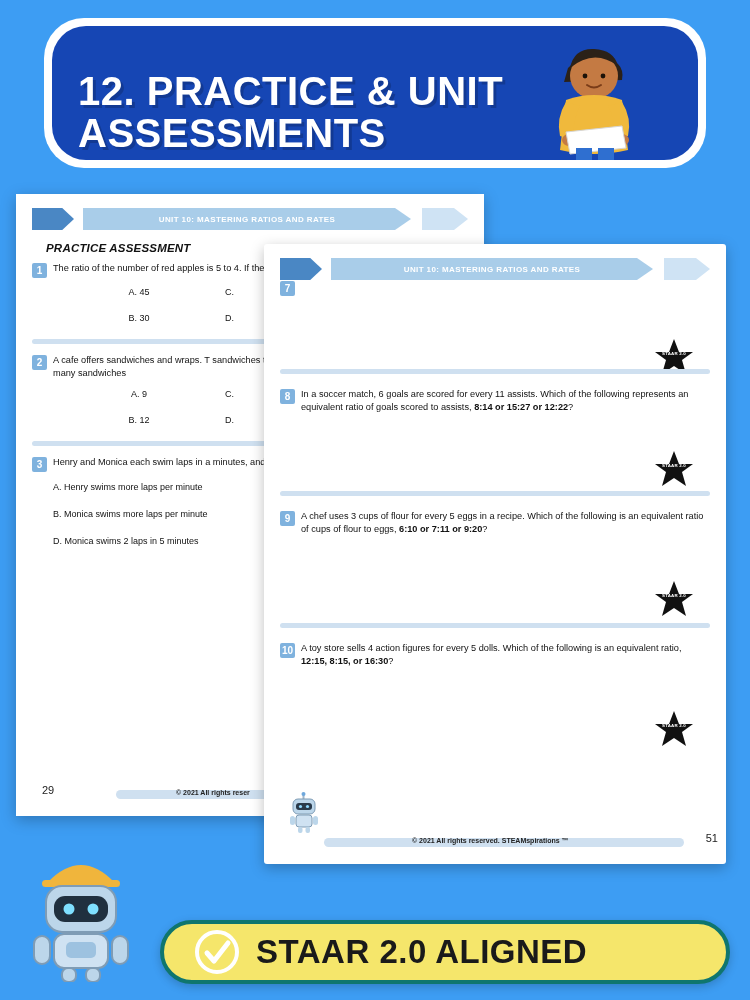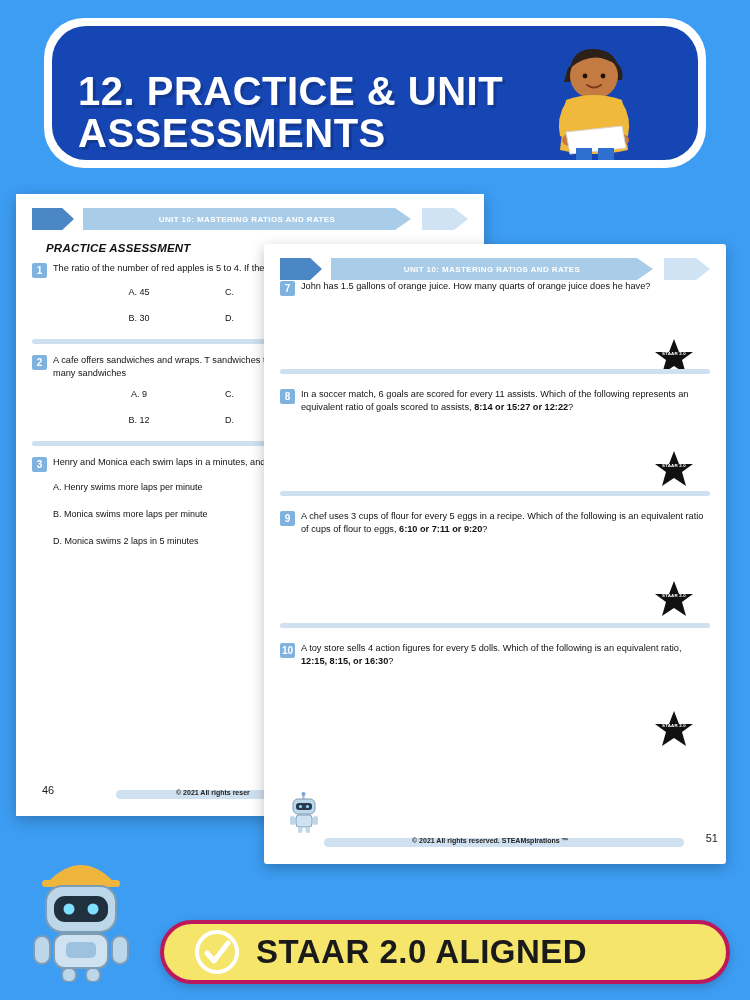--- a/index.html
+++ b/index.html
@@ -186,21 +186,21 @@
     color: #222;
     top: 0;
   }
 
   
   .bottom-banner {
     position: absolute;
     left: 160px; bottom: 16px;
     width: 570px; height: 64px;
     background: #f5e66b;
-    border: 4px solid #be185d;
+    border: 4px solid #0f766e;
     border-radius: 34px;
     display: flex;
     align-items: center;
     padding-left: 30px;
     box-shadow: 0 3px 10px rgba(0,0,0,0.2);
   }
   .check-circle { width: 46px; height: 46px; flex: 0 0 auto; }
   .banner-text {
     margin-left: 16px;
     font-size: 33px;
@@ -310,43 +310,40 @@
       </div>
       <div class="choice-stack">
         <div class="choice">A. Henry swims more laps per minute</div>
         <div class="choice">B. Monica swims more laps per minute</div>
         <div class="choice">D. Monica swims 2 laps in 5 minutes</div>
       </div>
     </div>
   </div>
 
   <div class="footer">
-    <div class="page-num" style="left:26px;">46</div>
+    <div class="page-num" style="left:26px;">29</div>
     <div class="footer-bar" style="left:100px; width:360px;"></div>
     <div class="footer-text" style="left:160px;">© 2021 All rights reser</div>
   </div>
 </div>
 
 <div class="sheet sheet-front">
   <div class="sheet-inner">
     <div class="ribbon">
       <div class="ribbon-start"></div>
       <div class="ribbon-mid">
         <span class="ribbon-label">Unit 10: Mastering Ratios and Rates</span>
       </div>
       <div class="ribbon-tail"></div>
     </div>
 
 
     <div style="position:relative; min-height:104px;">
       <div class="q-row">
         <div class="q-num">7</div>
-        <div class="q-text">
-          <span>John has 1.5 gallons of orange juice. How many quarts of orange juice does he have?</span><b></b><span></span>
-        </div>
       </div>
       <div class="star" style="right:16px; top:58px;">
         <svg viewBox="0 0 40 38">
           <polygon points="20,1 25,14 39,14 28,22 32,36 20,28 8,36 12,22 1,14 15,14" fill="#111111"></polygon>
         </svg>
         <div class="star-label">STAAR
 2.0</div>
       </div>
       <div class="divider" style="position:absolute; bottom:0; left:0; right:0;"></div>
     </div>

